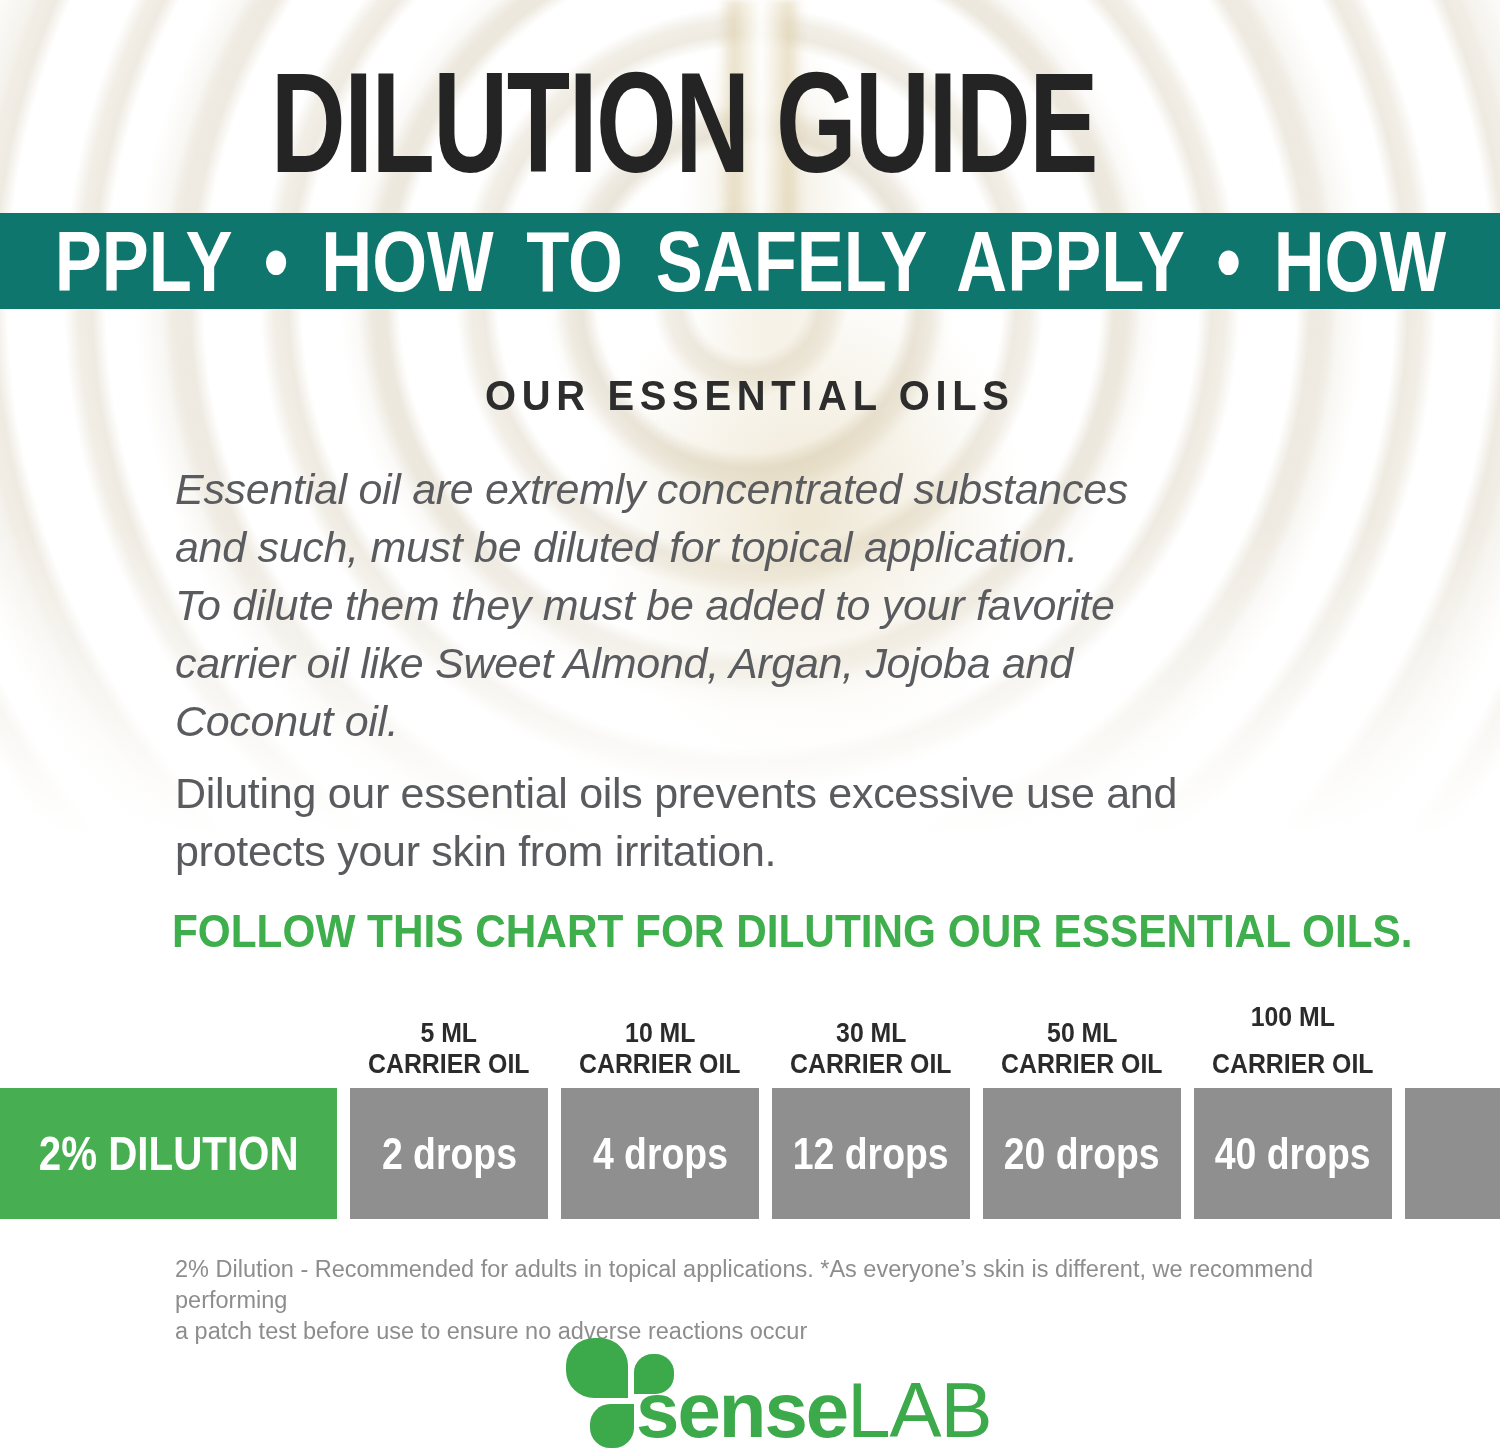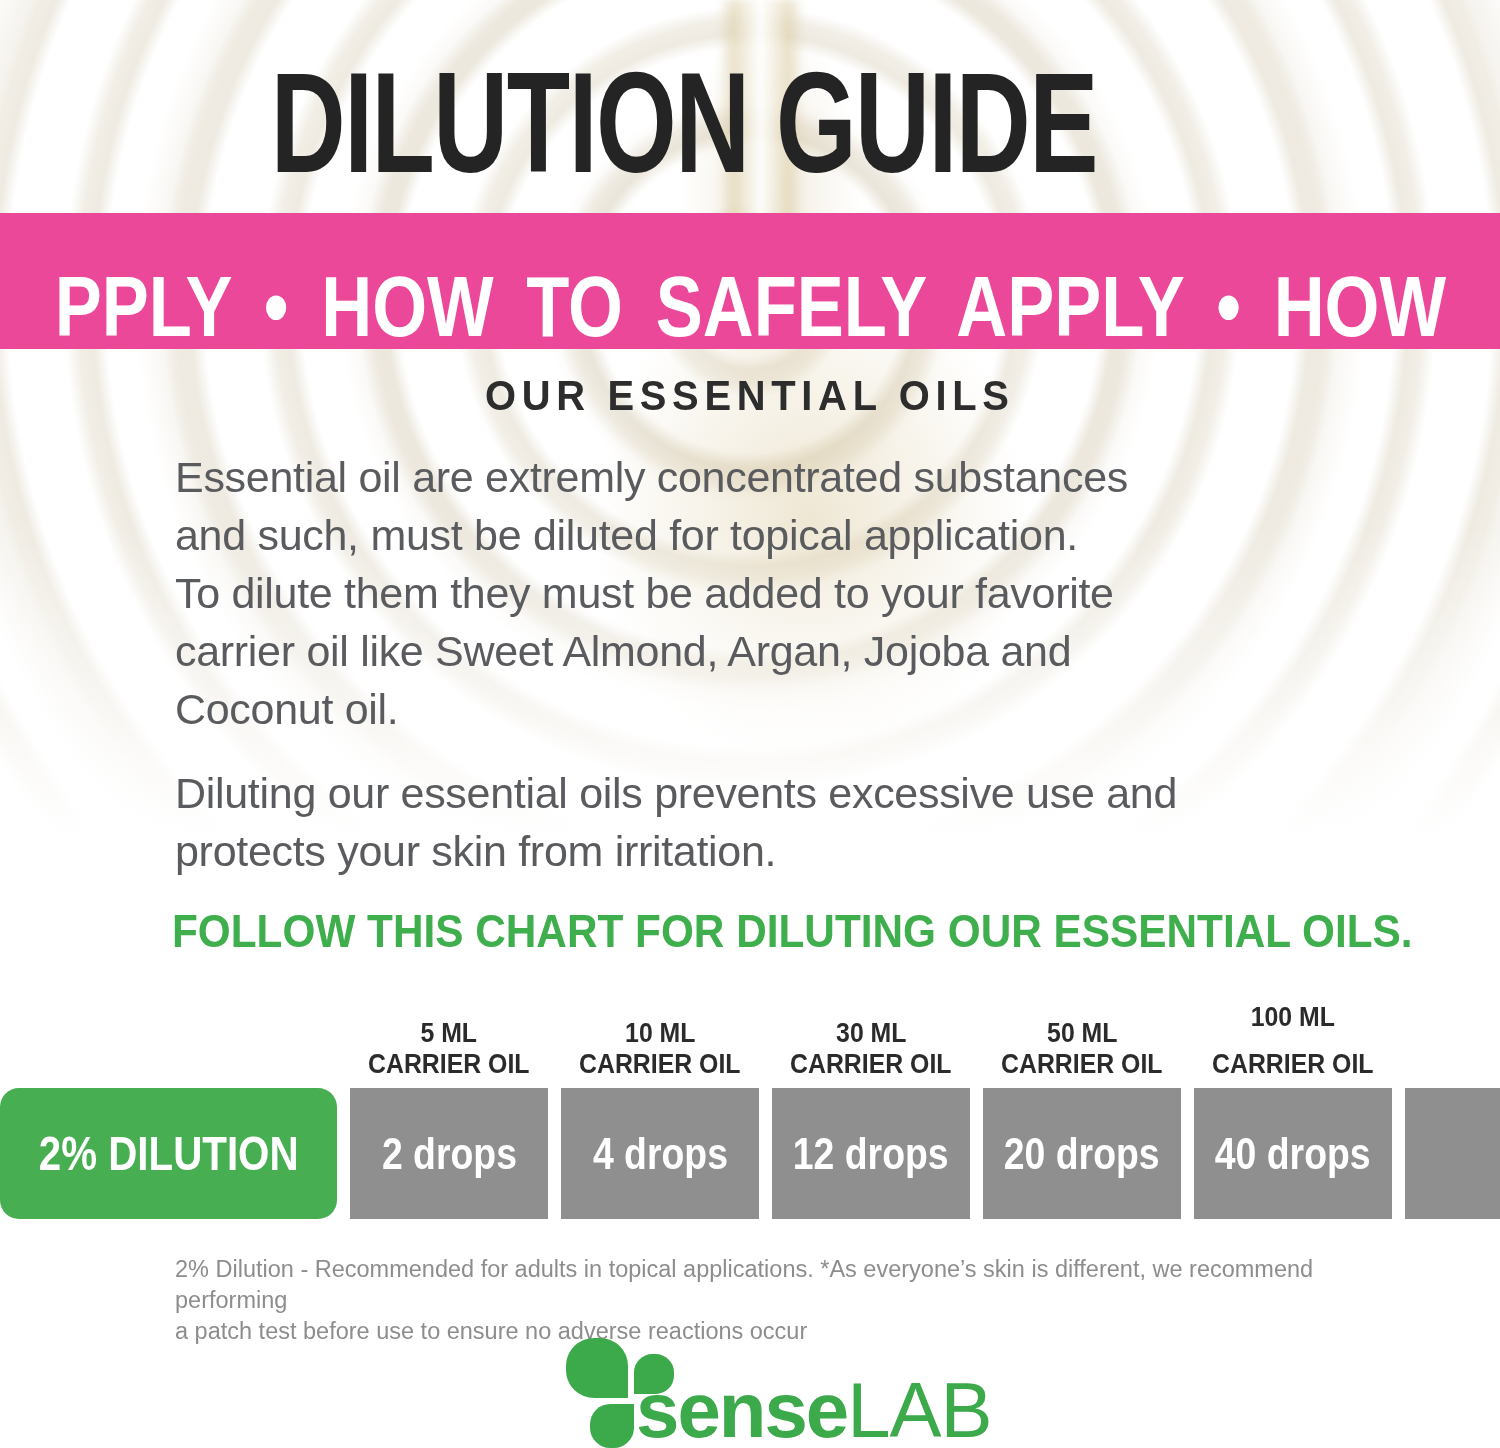--- a/index.html
+++ b/index.html
@@ -40,64 +40,64 @@
   .title{
     position:absolute;left:0;top:52px;width:1368px;
     text-align:center;line-height:1;margin:0;
     font-size:142px;font-weight:bold;color:#242424;letter-spacing:-2px;
     white-space:nowrap;
   }
   .title .squeeze{display:inline-block;transform:scaleX(0.73);transform-origin:50% 50%;}
 
   
   .banner{
-    position:absolute;left:0;top:213px;width:1500px;height:136px;
-    background:#ec4899;
-    display:flex;align-items:flex-end;justify-content:center;overflow:hidden;
+    position:absolute;left:0;top:213px;width:1500px;height:96px;
+    background:#0f766e;
+    display:flex;align-items:center;justify-content:center;overflow:hidden;
   }
   .banner-text{
     color:#ffffff;font-weight:bold;font-size:86px;line-height:1;
     white-space:nowrap;word-spacing:16px;letter-spacing:0px;
     display:inline-block;transform:scaleX(0.82);transform-origin:50% 50%;
   }
 
   
   .section-heading{
     position:absolute;left:0;top:372px;width:1500px;text-align:center;
     font-size:42px;font-weight:bold;color:#2d2d2d;letter-spacing:6px;
     white-space:nowrap;
   }
   .section-heading .squeeze{display:inline-block;transform:scaleX(0.95);transform-origin:50% 50%;}
 
   .para{
     position:absolute;left:175px;width:1160px;
     color:#5a5b5e;font-size:43px;line-height:58px;letter-spacing:-0.3px;
   }
-  .para-1{top:448px;}
+  .para-1{top:460px;font-style:italic;}
   .para-2{top:764px;}
 
   .chart-callout{
     position:absolute;left:172px;top:908px;
     font-size:46px;line-height:1;font-weight:bold;color:#3FAE4D;
     white-space:nowrap;transform:scaleX(0.92);transform-origin:0 50%;
   }
 
   
   .col-header{
     position:absolute;top:1008px;width:198px;height:72px;
     display:flex;flex-direction:column;align-items:center;justify-content:flex-end;
     color:#2b2b2b;font-weight:bold;font-size:27px;line-height:31px;
     text-align:center;white-space:nowrap;
   }
   .col-header span{display:inline-block;transform:scaleX(0.92);transform-origin:50% 50%;}
   .ch-1{left:350px;justify-content:flex-end;} .ch-2{left:561px;} .ch-3{left:772px;} .ch-4{left:983px;} .ch-5{left:1194px;gap:16px;}
 
   .row-label{
     position:absolute;left:0;top:1088px;width:337px;height:131px;
-    background:#47AE51;display:flex;align-items:center;justify-content:center;border-radius:19px;
+    background:#47AE51;display:flex;align-items:center;justify-content:center;
   }
   .row-label .squeeze{
     color:#fff;font-size:48px;font-weight:bold;white-space:nowrap;
     display:inline-block;transform:scaleX(0.84);transform-origin:50% 50%;
   }
   .cell{
     position:absolute;top:1088px;width:198px;height:131px;background:#8f8f8f;
     display:flex;align-items:center;justify-content:center;
   }
   .cell .squeeze{

